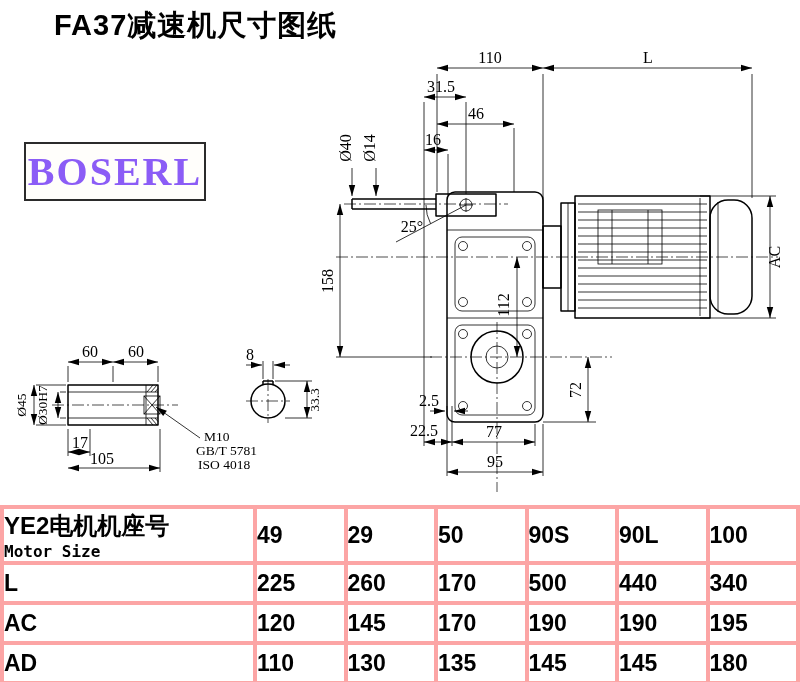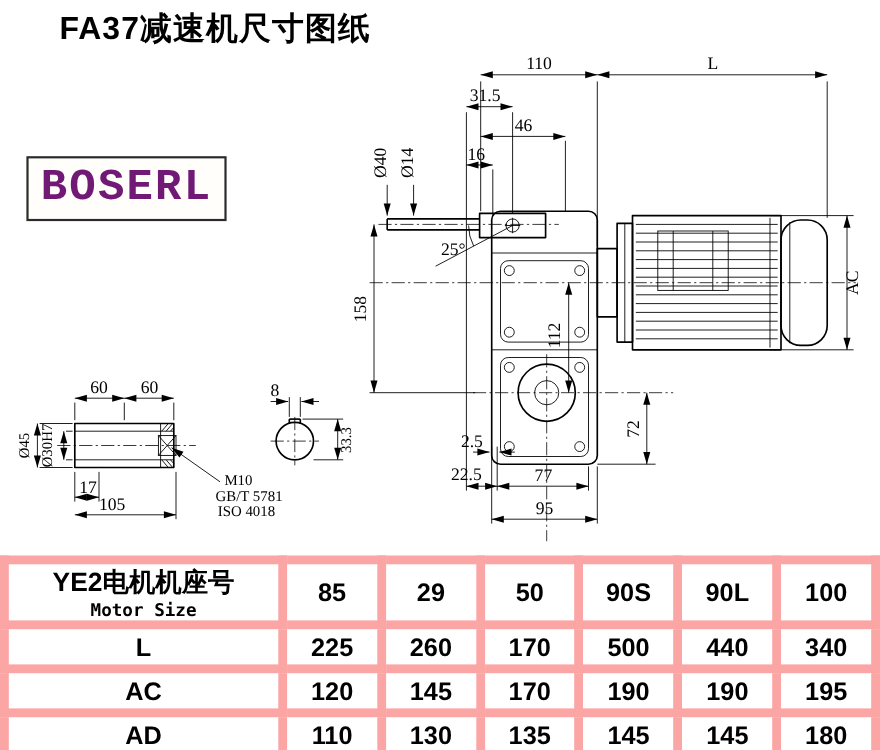--- a/index.html
+++ b/index.html
@@ -3,32 +3,32 @@
 <meta charset="utf-8">
 <style>
   html,body{margin:0;padding:0;background:#fff;}
   .page{position:relative;width:800px;height:682px;background:#fff;overflow:hidden;
         font-family:"Liberation Sans",sans-serif;color:#000;}
   .title{position:absolute;left:54px;top:6px;font-size:29px;font-weight:bold;
          letter-spacing:1px;white-space:nowrap;}
   .logo-box{position:absolute;left:24px;top:142px;width:178px;height:55px;
             border:2px solid #2b2b2b;display:flex;align-items:center;justify-content:center;
             background:#fffefb;}
-  .logo-text{font-family:Liberation Mono, monospace;font-size:40px;font-weight:bold;
-             color:#701a75;letter-spacing:2px;line-height:1;}
+  .logo-text{font-family:Liberation Serif, serif;font-size:40px;font-weight:bold;
+             color:#8b5cf6;letter-spacing:2px;line-height:1;}
   svg.drawing{position:absolute;left:0;top:0;}
   .thk{stroke:#000;stroke-width:1.5;fill:none;stroke-linejoin:round;}
   .thn{stroke:#000;stroke-width:0.8;fill:none;}
   .dim{stroke:#000;stroke-width:0.8;fill:none;}
   .cl{stroke:#000;stroke-width:0.7;fill:none;stroke-dasharray:12 3 2 3;}
   text.dt{font-family:"Liberation Serif",serif;font-size:16px;fill:#000;}
   text.dts{font-family:"Liberation Serif",serif;font-size:13.5px;fill:#000;}
   .tablewrap{position:absolute;left:0;top:505px;width:800px;height:177px;}
   table.spec{width:100%;height:100%;border-collapse:collapse;table-layout:fixed;}
-  table.spec td{border:8px solid #fca5a5;text-align:center;vertical-align:middle;
+  table.spec td{border:4px solid #fca5a5;vertical-align:middle;
         font-size:23px;font-weight:bold;padding:0;}
   td.hcell{text-align:left;padding-left:16px;}
   .hcell .en{font-family:"DejaVu Sans Mono",monospace;font-size:16px;font-weight:bold;}
   .hcell .cn{font-size:24px;}
 </style>
 </head>
 <body>
 
 <div class="page">
 
@@ -240,21 +240,21 @@
           <col>
           <col>
           <col>
       </colgroup>
       <tbody>
         <tr style="height:56px">
           <td class="hcell">
             <div class="cn">YE2电机机座号</div>
             <div class="en">Motor Size</div>
           </td>
-          <td>85</td>
+          <td>49</td>
           <td>29</td>
           <td>50</td>
           <td>90S</td>
           <td>90L</td>
           <td>100</td>
         </tr>
         <tr style="height:40px">
           <td>L</td>
           <td>225</td>
           <td>260</td>

